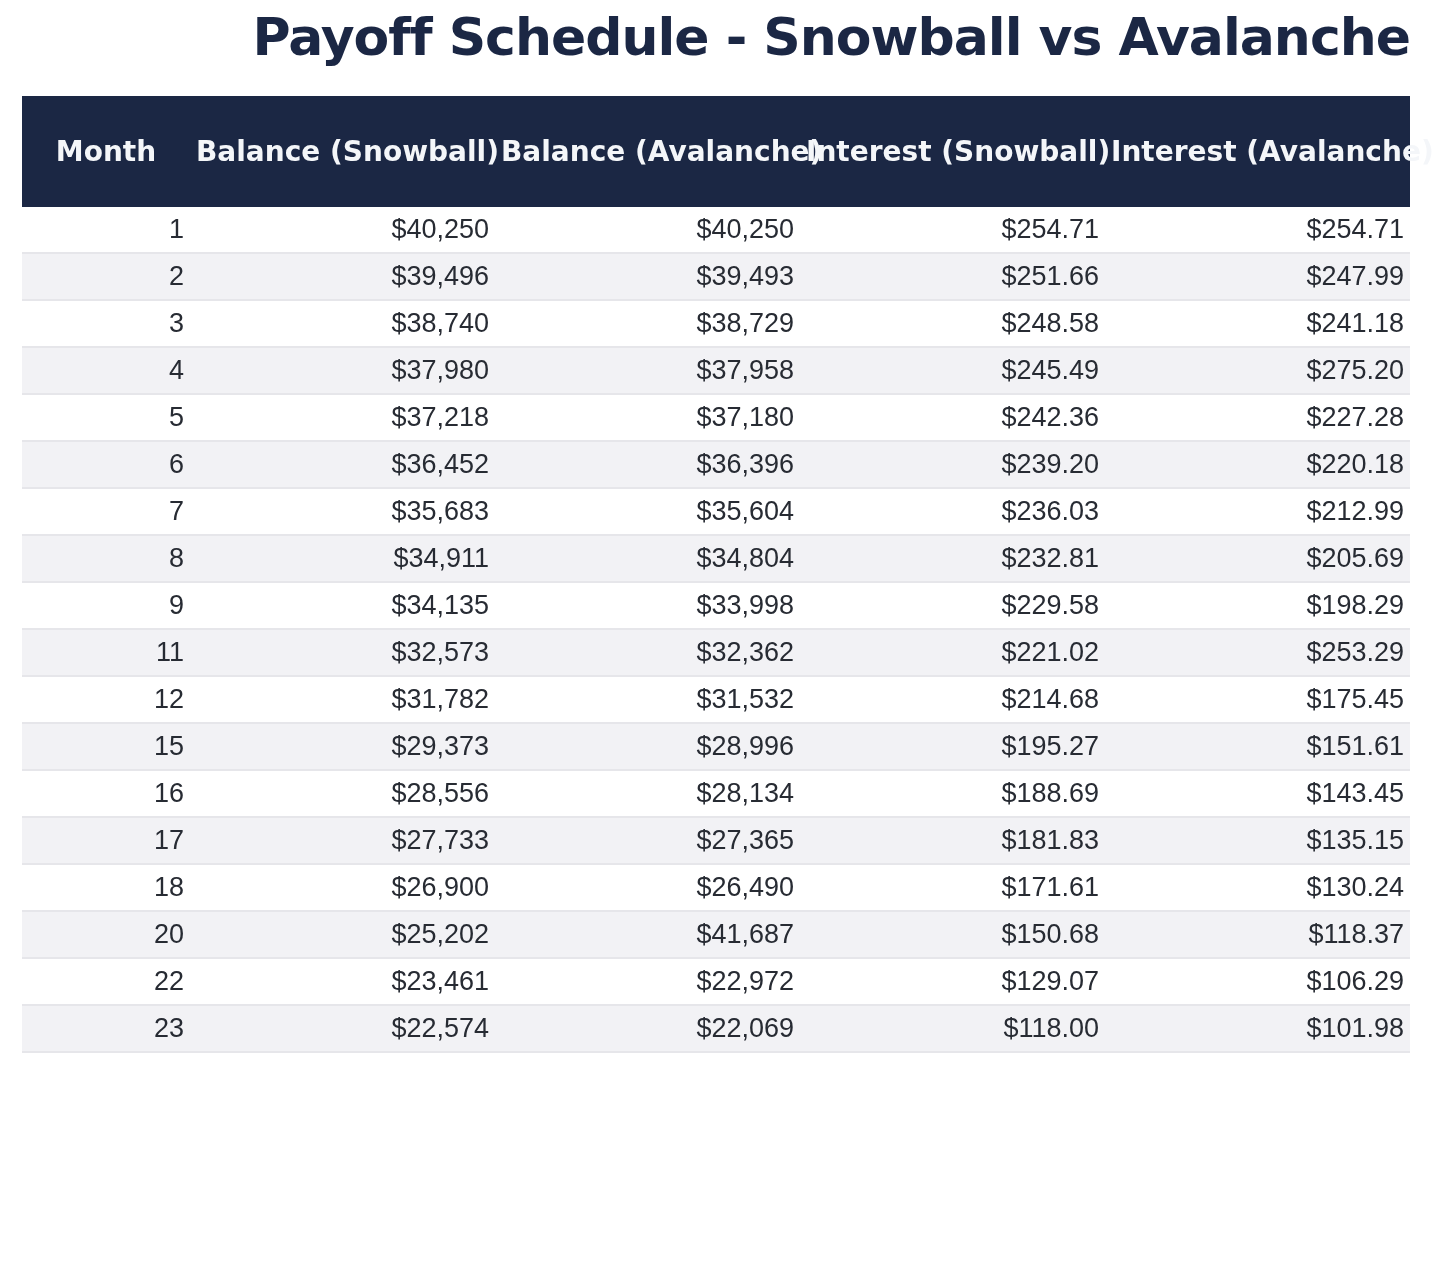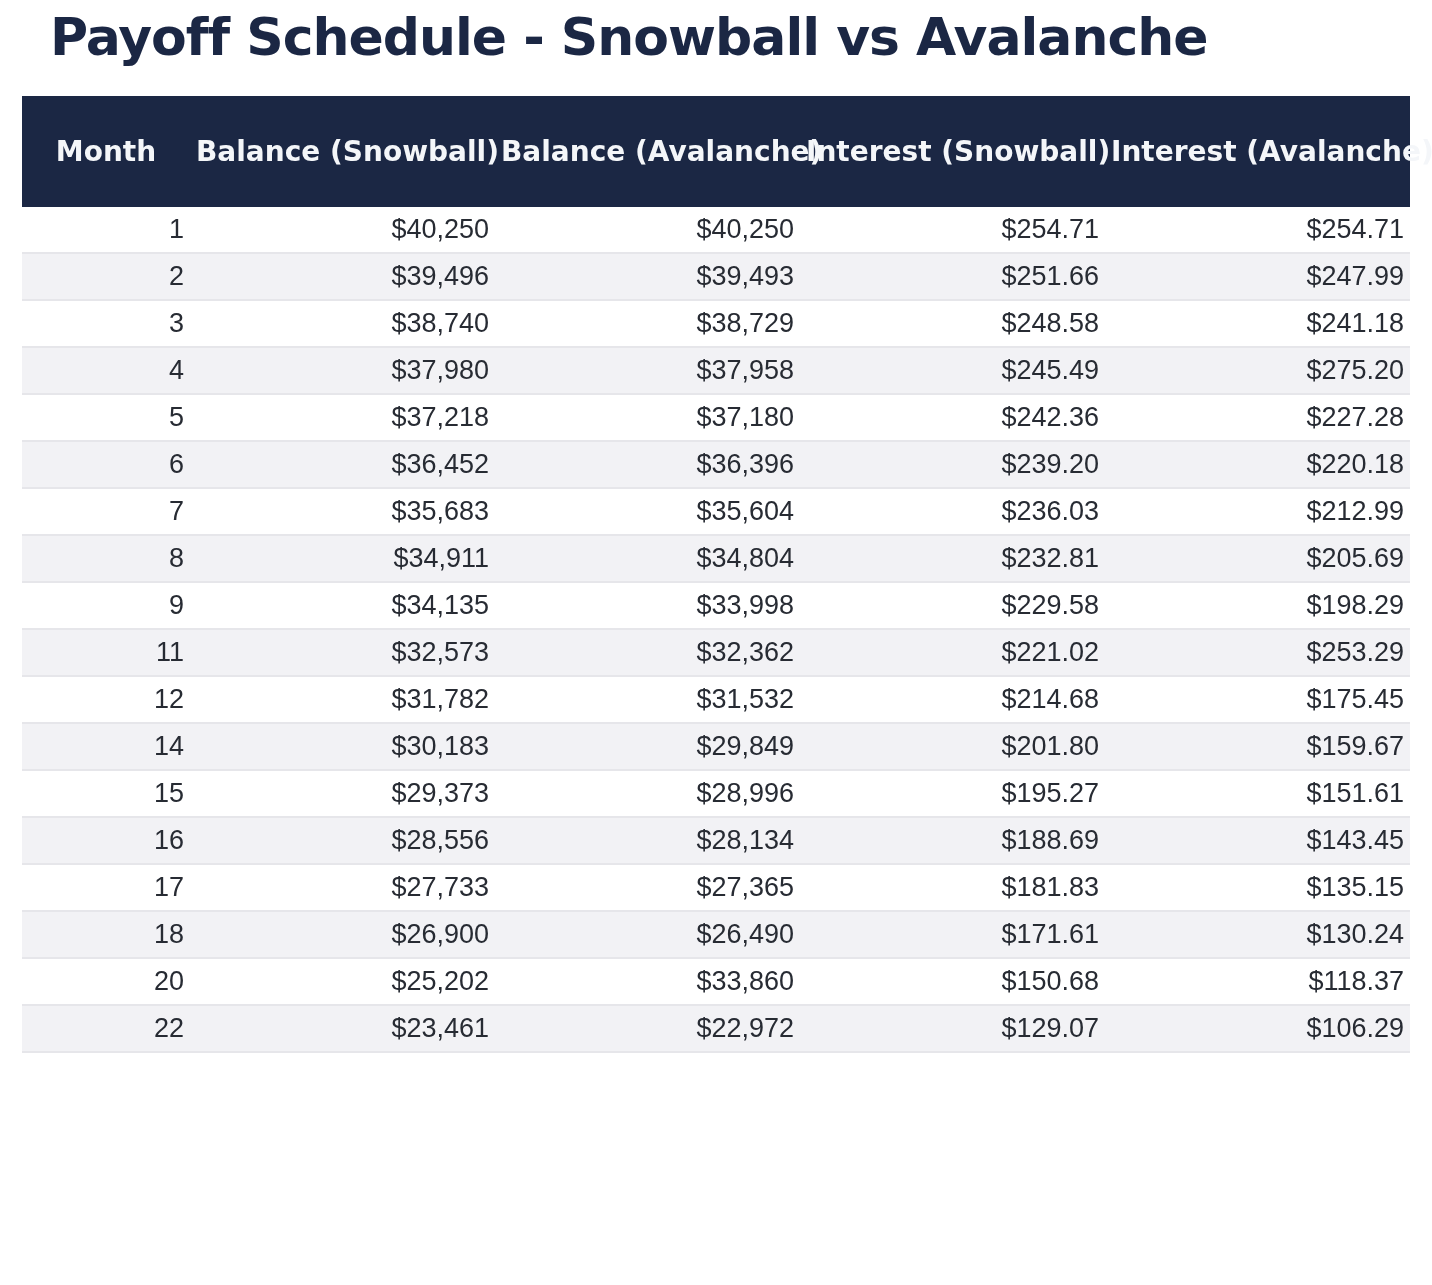--- a/index.html
+++ b/index.html
@@ -17,20 +17,21 @@
     padding: 0 22px;
   }
   .page-title {
     color: #1b2744;
     font-size: 52px;
     font-weight: bold;
     line-height: 1.2;
     margin: 6px 0 0 28px;
     letter-spacing: -1px;
     white-space: nowrap;
+    text-align: right;
   }
   table.payoff {
     border-collapse: collapse;
     table-layout: fixed;
     width: 1388px;
     margin-top: 28px;
   }
   col.c-month { width: 168px; }
   col.c-val   { width: 305px; }
   thead th {
@@ -151,27 +152,20 @@
           <td>$253.29</td>
         </tr>
         <tr>
           <td>12</td>
           <td>$31,782</td>
           <td>$31,532</td>
           <td>$214.68</td>
           <td>$175.45</td>
         </tr>
         <tr>
-          <td>14</td>
-          <td>$30,183</td>
-          <td>$29,849</td>
-          <td>$201.80</td>
-          <td>$159.67</td>
-        </tr>
-        <tr>
           <td>15</td>
           <td>$29,373</td>
           <td>$28,996</td>
           <td>$195.27</td>
           <td>$151.61</td>
         </tr>
         <tr>
           <td>16</td>
           <td>$28,556</td>
           <td>$28,134</td>
@@ -188,26 +182,33 @@
         <tr>
           <td>18</td>
           <td>$26,900</td>
           <td>$26,490</td>
           <td>$171.61</td>
           <td>$130.24</td>
         </tr>
         <tr>
           <td>20</td>
           <td>$25,202</td>
-          <td>$33,860</td>
+          <td>$41,687</td>
           <td>$150.68</td>
           <td>$118.37</td>
         </tr>
         <tr>
           <td>22</td>
           <td>$23,461</td>
           <td>$22,972</td>
           <td>$129.07</td>
           <td>$106.29</td>
         </tr>
+        <tr>
+          <td>23</td>
+          <td>$22,574</td>
+          <td>$22,069</td>
+          <td>$118.00</td>
+          <td>$101.98</td>
+        </tr>
       </tbody>
   </table>
 </div>
 
 </body></html>

